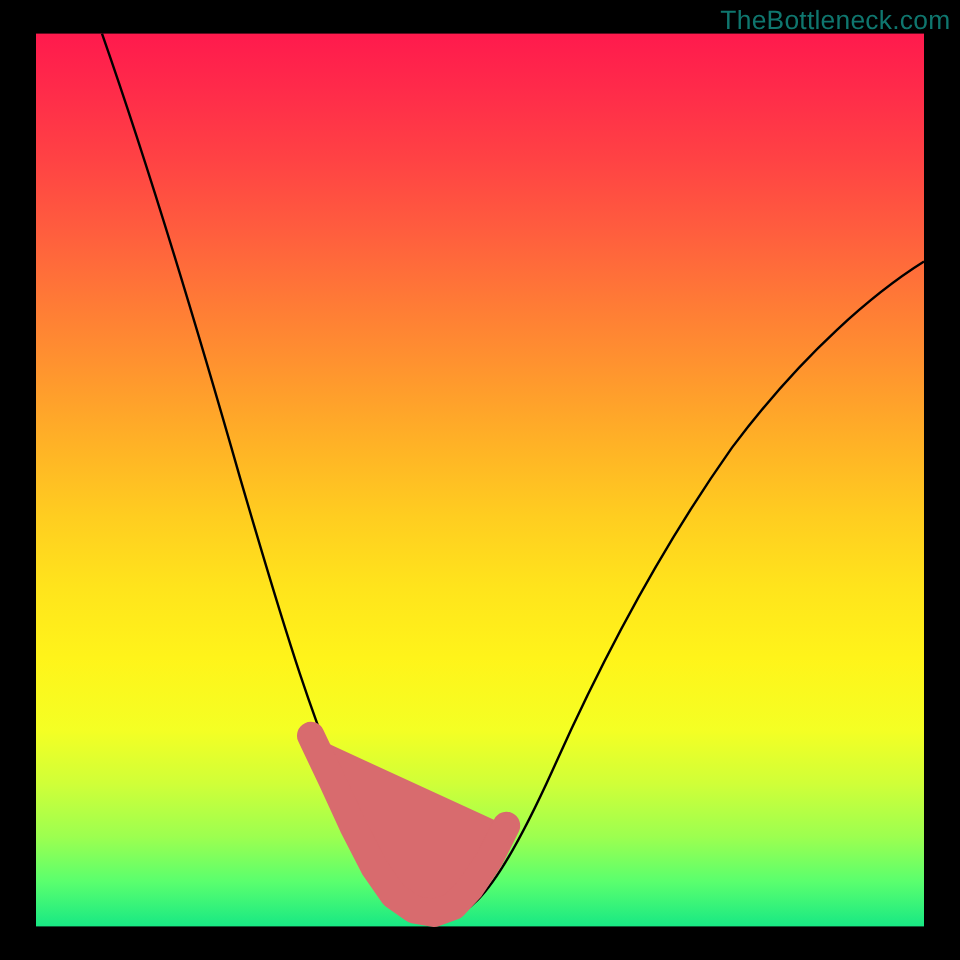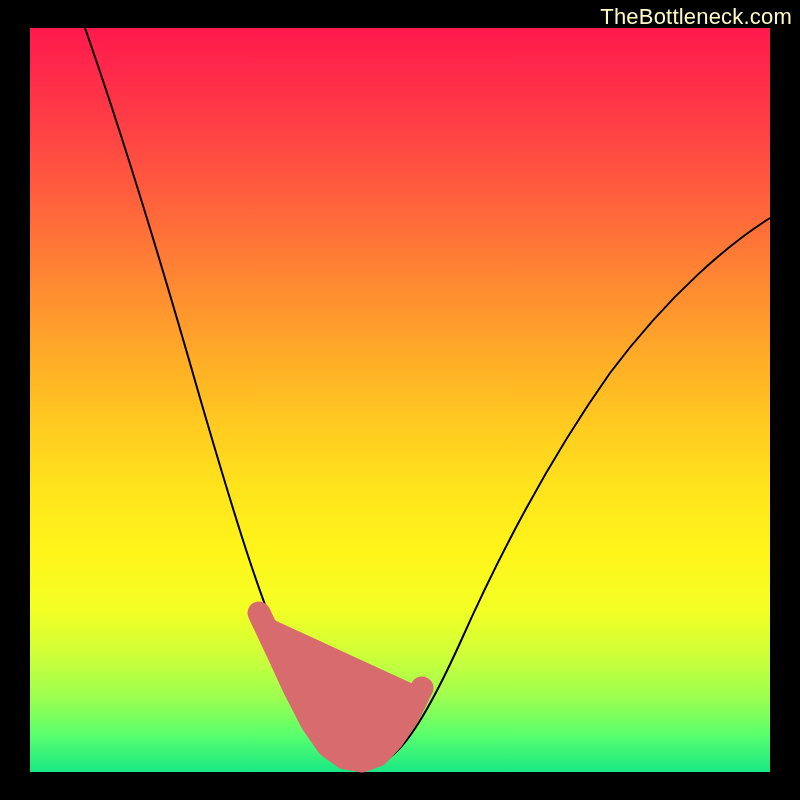--- a/index.html
+++ b/index.html
@@ -42,21 +42,21 @@
       #d0ff38 84%,
       #9cff50 90%,
       #5aff6e 95%,
       #18e884 100%
     );
   }
   .watermark {
     position: absolute;
     top: 4px;
     right: 8px;
-    color: #fef9c3;
+    color: #0f766e;
     font-size: 22px;
     letter-spacing: 0.2px;
     z-index: 10;
   }
   svg.curve-layer {
     position: absolute;
     left: 0;
     top: 0;
     width: 740px;
     height: 744px;

